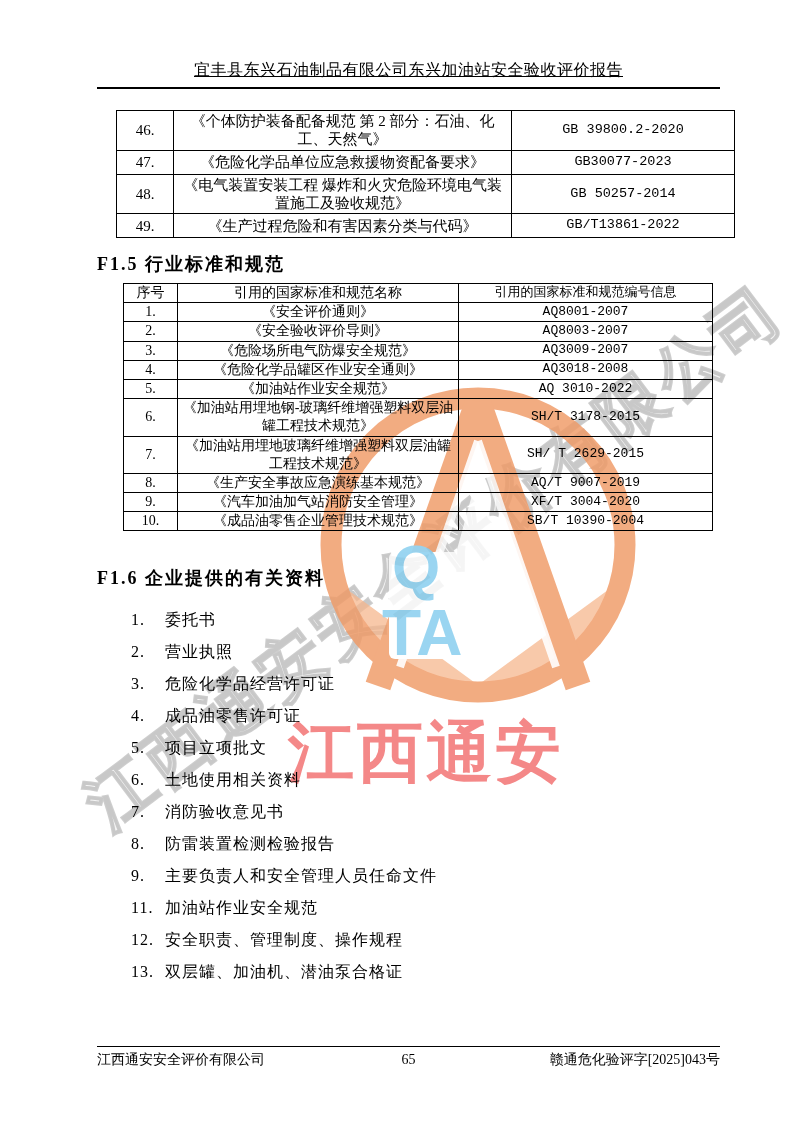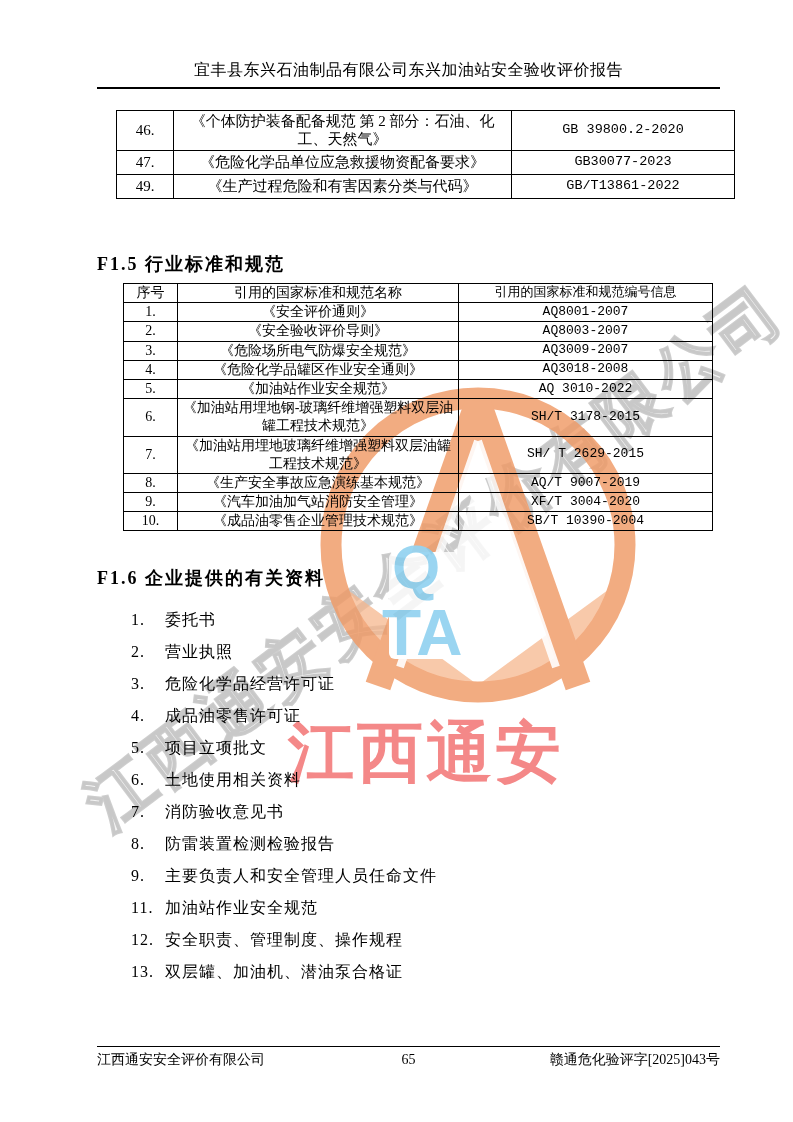--- a/index.html
+++ b/index.html
@@ -36,21 +36,21 @@
     font-family: Liberation Serif, serif;
     font-size: 66px; font-weight: bold; letter-spacing: 3px;
     color: rgba(240,85,85,0.70);
     white-space: nowrap;
   }
 
   
   .content { position: absolute; inset: 0; z-index: 2; }
   .doc-title {
     position: absolute; top: 60px; left: 97px; width: 623px;
-    text-align: center; font-size: 16px; letter-spacing: 0.5px;
+    text-align: center; font-size: 16px; letter-spacing: 0.5px; text-decoration: underline;
   }
   .title-rule {
     position: absolute; top: 87px; left: 97px; width: 623px;
     border-top: 2px solid #000;
   }
 
   table { border-collapse: collapse; table-layout: fixed; background: transparent; }
   td, th {
     border: 1.5px solid #000;
     text-align: center; vertical-align: middle;
@@ -143,20 +143,25 @@
       <tbody id="tbody-top">
           <tr>
             <td class="cell-no">46.</td>
             <td class="cell-name">《个体防护装备配备规范 第 2 部分：石油、化工、天然气》</td>
             <td class="cell-code">GB 39800.2-2020</td>
           </tr>
           <tr>
             <td class="cell-no">47.</td>
             <td class="cell-name">《危险化学品单位应急救援物资配备要求》</td>
             <td class="cell-code">GB30077-2023</td>
+          </tr>
+          <tr>
+            <td class="cell-no">48.</td>
+            <td class="cell-name">《电气装置安装工程 爆炸和火灾危险环境电气装置施工及验收规范》</td>
+            <td class="cell-code">GB 50257-2014</td>
           </tr>
           <tr>
             <td class="cell-no">49.</td>
             <td class="cell-name">《生产过程危险和有害因素分类与代码》</td>
             <td class="cell-code">GB/T13861-2022</td>
           </tr>
         </tbody>
     </table>
 
     <div id="f15-heading" class="sec-heading">F1.5 行业标准和规范</div>

